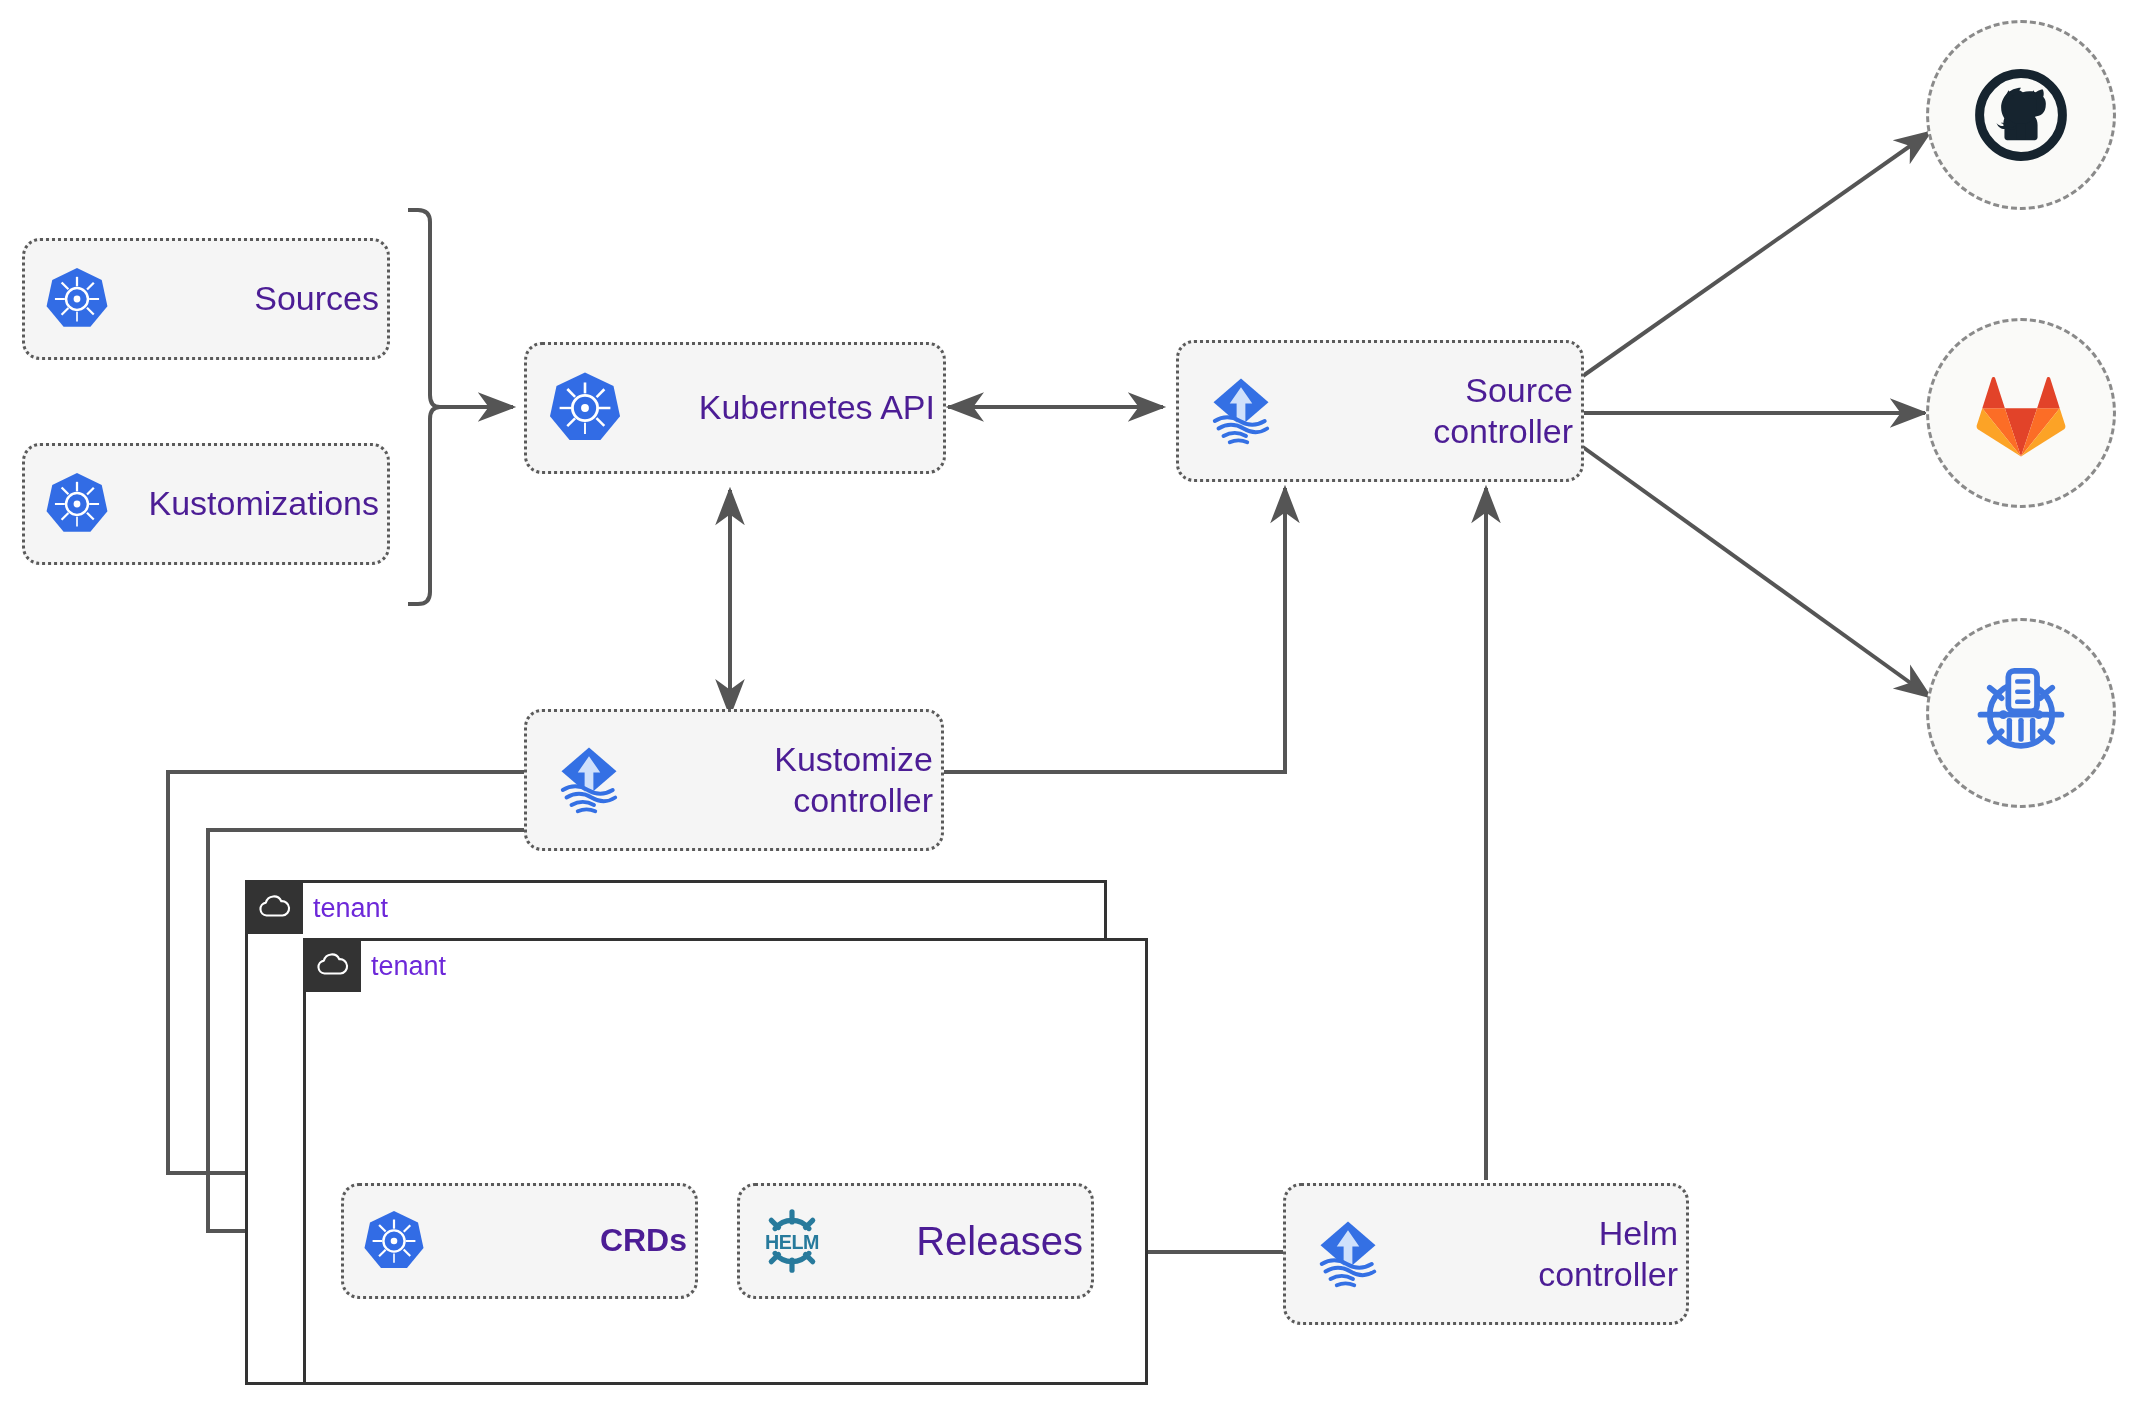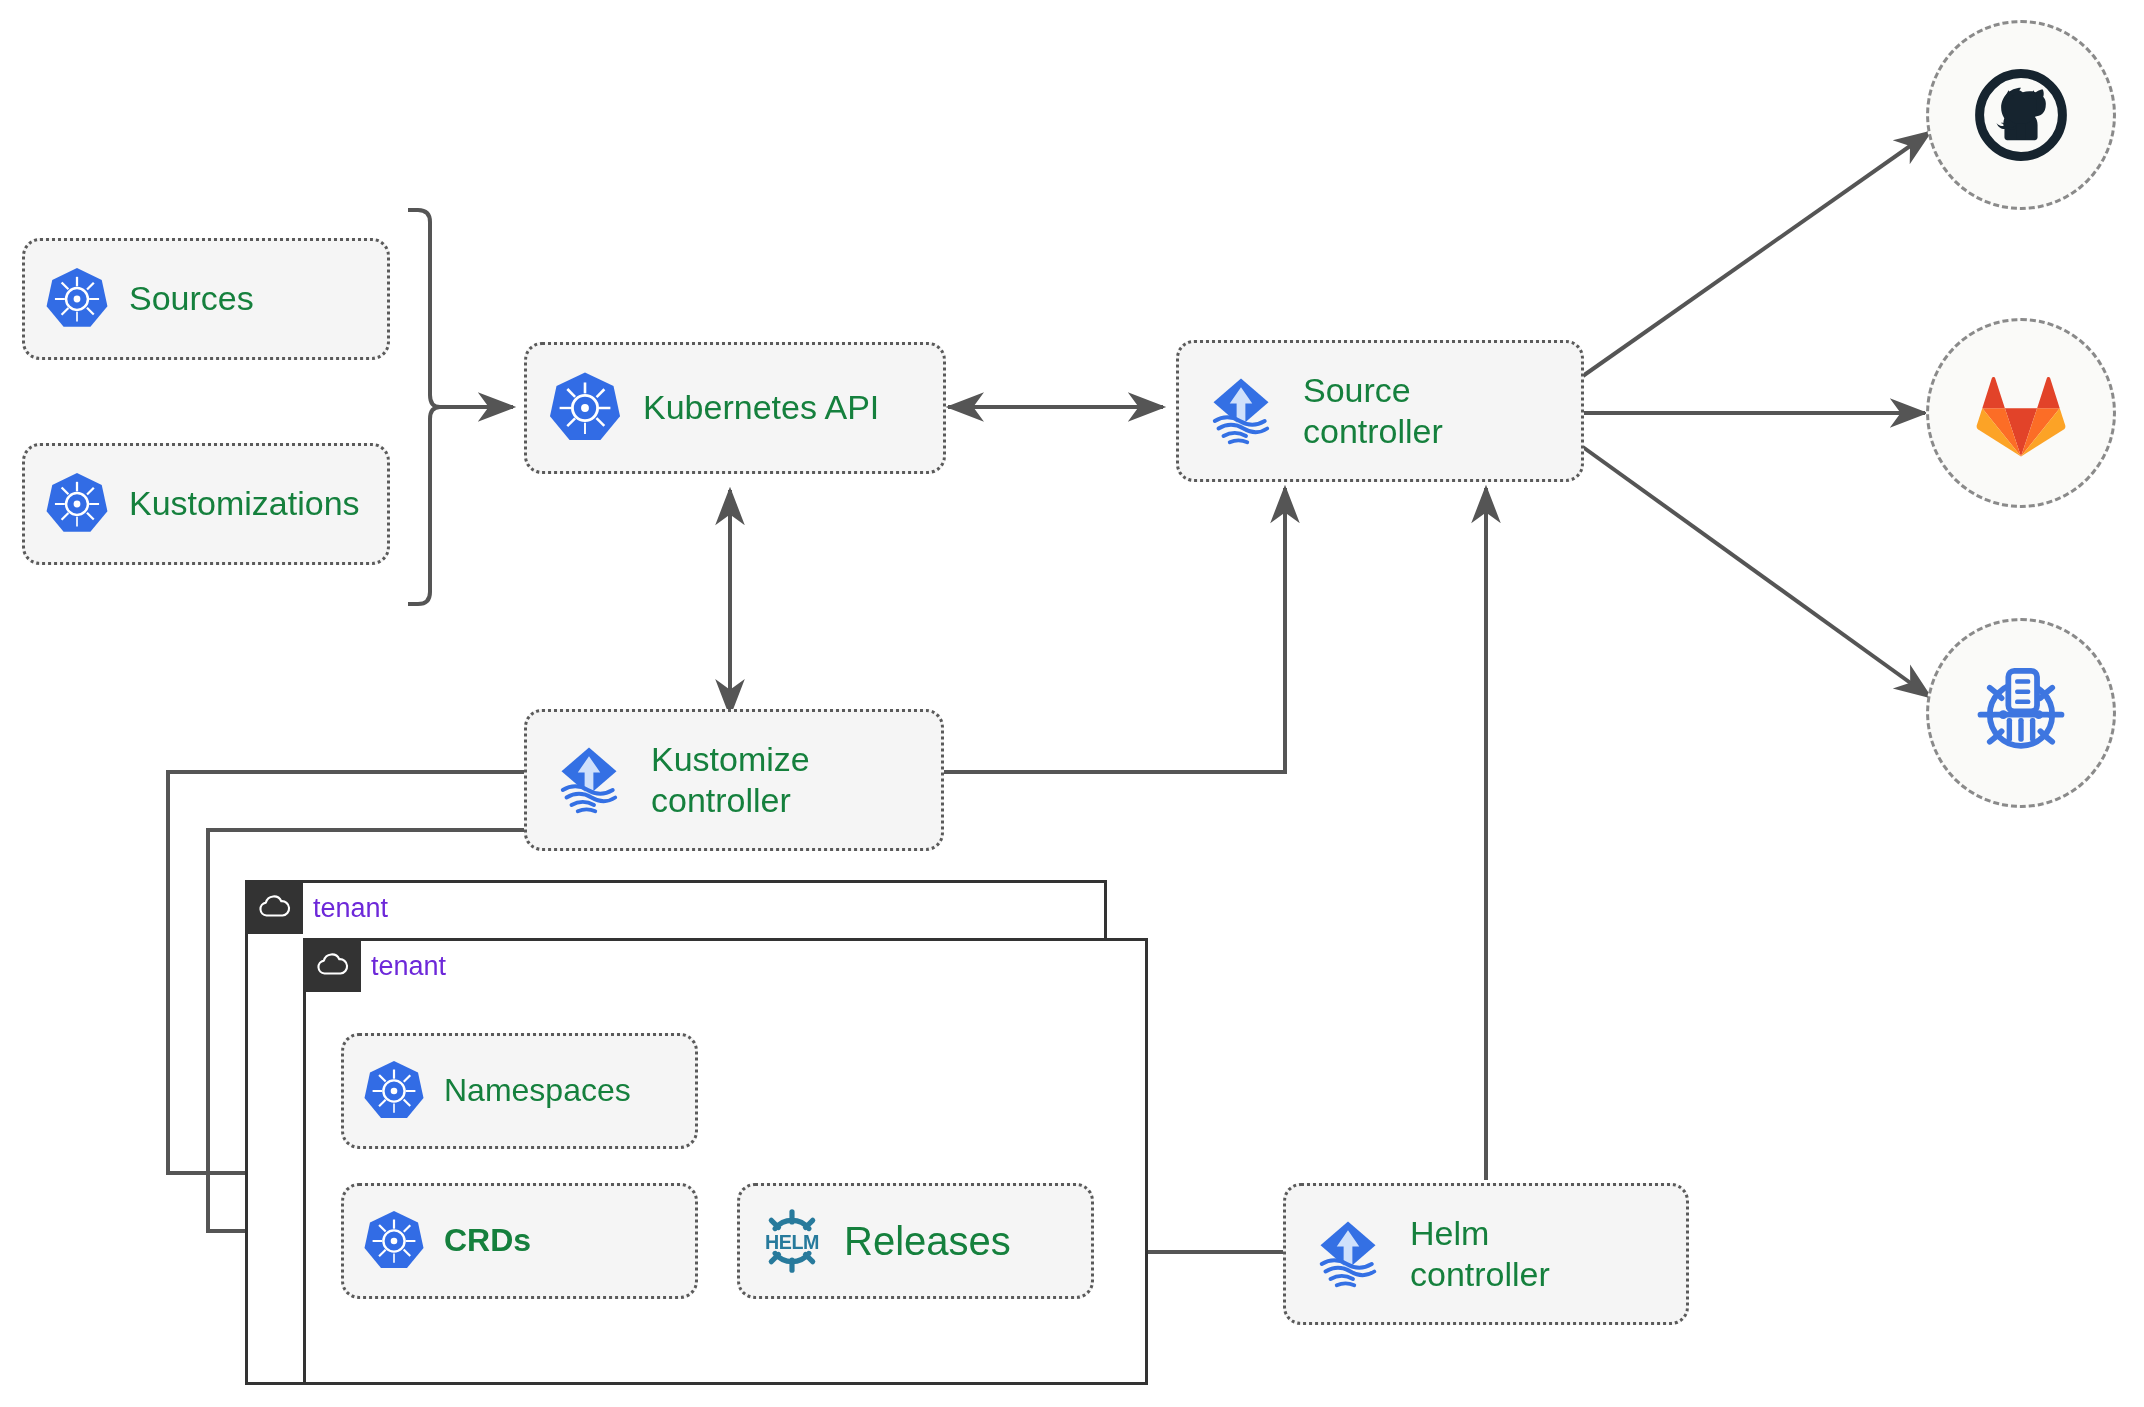--- a/index.html
+++ b/index.html
@@ -37,22 +37,22 @@
     z-index: 5;
   }
   .node .ic {
     flex: 0 0 auto;
     display: flex;
     align-items: center;
     justify-content: center;
   }
   .node .lbl {
     flex: 1 1 auto;
-    text-align: left;
-    color: #15803d;
+    text-align: right;
+    color: #4c1d95;
     font-size: 34px;
     line-height: 1.22;
     white-space: pre-line;
     padding-right: 8px;
   }
   .node.two-line .lbl { font-size: 34px; }
 
   
   .tenant {
     position: absolute;
@@ -265,40 +265,20 @@
 
   <div class="tenant" style="left:303px; top:938px; width:845px; height:447px;"></div>
   <div class="tenant-tab" style="left:303px; top:938px; width:58px; height:54px;">
     <svg width="34" height="26" viewBox="0 0 34 26">
       <path d="M9.5 21.5 a6.5 6.5 0 0 1 -0.6 -12.9 a8.2 8.2 0 0 1 15.4 -1.4
                a5.8 5.8 0 0 1 1.2 14.3 Z" fill="none" stroke="#ffffff" stroke-width="2.1" stroke-linejoin="round"></path>
     </svg>
   </div>
   <div class="tenant-name" style="left:371px; top:951px;">tenant</div>
 
-  <div class="node" style="left:341px; top:1033px; width:357px; height:116px;">
-    <span class="ic" style="width:100px;">
-      <svg width="64" height="64" viewBox="0 0 64 64">
-        <path d="M32 2 L56 13.5 L61.5 39 L45 59 L19 59 L2.5 39 L8 13.5 Z" fill="#326CE5"></path>
-        <g fill="#ffffff">
-          <circle cx="32" cy="32" r="3.3"></circle>
-          <path d="M30.9 10.5 h2.2 v9.2 h-2.2 Z"></path>
-          <path d="M31.2 44.4 h1.6 v9.4 h-1.6 Z"></path>
-          <path d="M10.6 31 h9.6 v2 h-9.6 Z"></path>
-          <path d="M43.8 31 h9.6 v2 h-9.6 Z"></path>
-          <path d="M16.3 16.8 l1.6-1.6 6.5 6.6 -1.5 1.5 Z"></path>
-          <path d="M40.9 41.2 l1.5-1.5 6.6 6.6 -1.5 1.5 Z"></path>
-          <path d="M47.5 15.4 l1.6 1.6 -6.6 6.5 -1.5 -1.5 Z"></path>
-          <path d="M22.9 40 l1.5 1.5 -6.6 6.6 -1.5-1.5 Z"></path>
-          <circle cx="32" cy="32" r="10.6" fill="none" stroke="#ffffff" stroke-width="2.4"></circle>
-        </g>
-      </svg>
-    </span>
-    <span class="lbl" style="font-size:32px;">Namespaces</span>
-  </div>
 
 
   <div class="node" style="left:341px; top:1183px; width:357px; height:116px;font-weight:bold;">
     <span class="ic" style="width:100px;">
       <svg width="64" height="64" viewBox="0 0 64 64">
         <path d="M32 2 L56 13.5 L61.5 39 L45 59 L19 59 L2.5 39 L8 13.5 Z" fill="#326CE5"></path>
         <g fill="#ffffff">
           <circle cx="32" cy="32" r="3.3"></circle>
           <path d="M30.9 10.5 h2.2 v9.2 h-2.2 Z"></path>
           <path d="M31.2 44.4 h1.6 v9.4 h-1.6 Z"></path>

